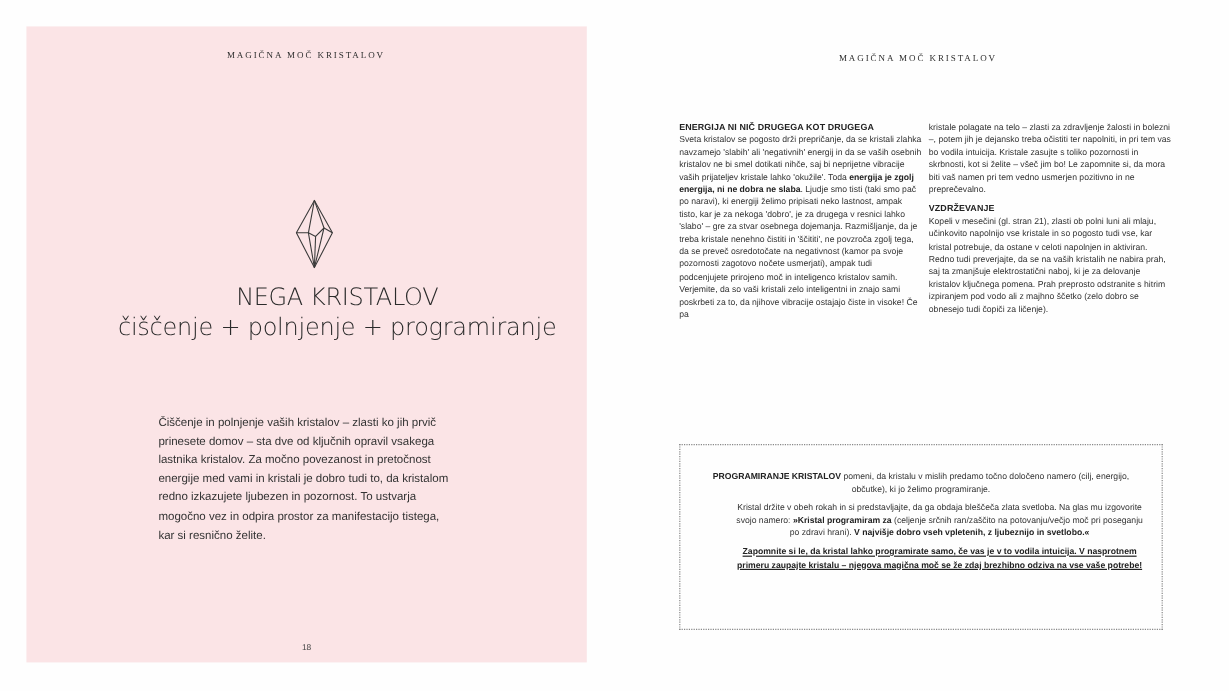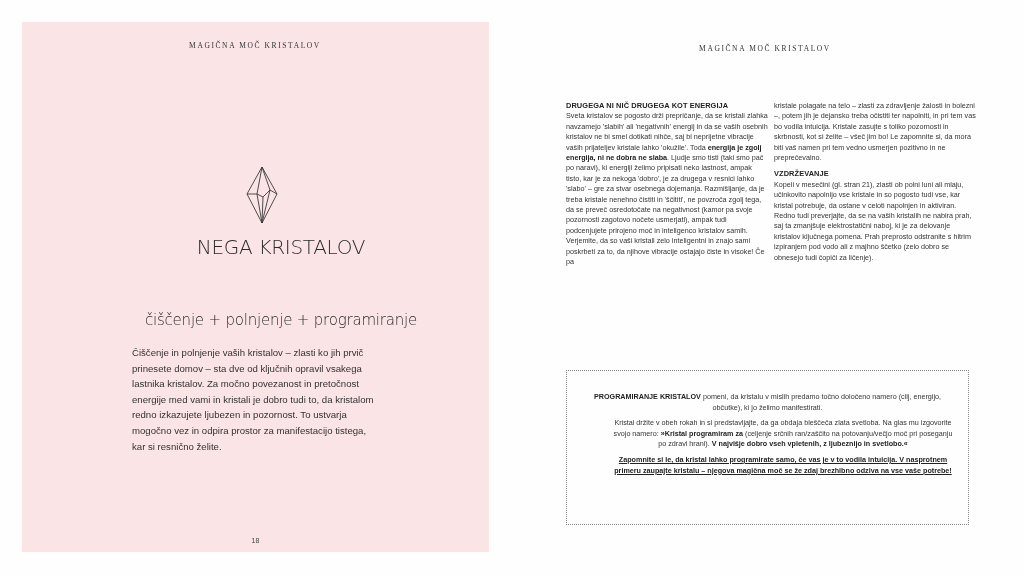--- a/index.html
+++ b/index.html
@@ -17,21 +17,21 @@
     }
     .left-page .running-head { left: 83px; top: 19px; }
     .right-head { left: 615px; top: 44px; }
     .crystal { position: absolute; left: 222px; top: 143px; width: 36px; height: 60px; }
     .crystal svg { width: 100%; height: 100%; }
     .title {
       position: absolute; left: 0; top: 212px; width: 518px; text-align: center;
       font-family: "DejaVu Sans", sans-serif; font-weight: 300; color: #2b2b2b;
     }
     .title .t1 { font-size: 20px; line-height: 26px; letter-spacing: -0.3px; }
-    .title .t2 { font-size: 15px; line-height: 24px; letter-spacing: -0.2px; margin-top: 48px; }
+    .title .t2 { font-size: 20px; line-height: 24px; letter-spacing: -0.2px; }
     .intro {
       position: absolute; left: 110px; top: 323px; width: 250px; text-align: left;
       font-size: 9.6px; line-height: 15.6px; color: #333;
     }
     .page-num { position: absolute; left: 0; width: 467px; top: 515px; text-align: center; font-size: 7px; color: #444; }
 
     .col { position: absolute; top: 101px; width: 200px; font-size: 7.2px; line-height: 10.4px; color: #333; }
     .col1 { left: 566px; width: 202px; }
     .col2 { left: 774px; width: 204px; }
     .col p { margin: 0; }
@@ -67,27 +67,27 @@
     <div class="t1">NEGA KRISTALOV</div>
     <div class="t2">čiščenje + polnjenje + programiranje</div>
   </div>
   <div class="intro">Čiščenje in polnjenje vaših kristalov – zlasti ko jih prvič prinesete domov – sta dve od ključnih opravil vsakega lastnika kristalov. Za močno povezanost in pretočnost energije med vami in kristali je dobro tudi to, da kristalom redno izkazujete ljubezen in pozornost. To ustvarja mogočno vez in odpira prostor za manifestacijo tistega, kar si resnično želite.</div>
   <div class="page-num">18</div>
 </div>
 
 <div class="running-head right-head">MAGIČNA MOČ KRISTALOV</div>
 
 <div class="col col1">
-  <div class="heading">DRUGEGA NI NIČ DRUGEGA KOT ENERGIJA</div>
+  <div class="heading">ENERGIJA NI NIČ DRUGEGA KOT DRUGEGA</div>
   <p><span>Sveta kristalov se pogosto drži prepričanje, da se kristali zlahka navzamejo 'slabih' ali 'negativnih' energij in da se vaših osebnih kristalov ne bi smel dotikati nihče, saj bi neprijetne vibracije vaših prijateljev kristale lahko 'okužile'. Toda </span><b>energija je zgolj energija, ni ne dobra ne slaba</b><span>. Ljudje smo tisti (taki smo pač po naravi), ki energiji želimo pripisati neko lastnost, ampak tisto, kar je za nekoga 'dobro', je za drugega v resnici lahko 'slabo' – gre za stvar osebnega dojemanja. Razmišljanje, da je treba kristale nenehno čistiti in 'ščititi', ne povzroča zgolj tega, da se preveč osredotočate na negativnost (kamor pa svoje pozornosti zagotovo nočete usmerjati), ampak tudi podcenjujete prirojeno moč in inteligenco kristalov samih. Verjemite, da so vaši kristali zelo inteligentni in znajo sami poskrbeti za to, da njihove vibracije ostajajo čiste in visoke! Če pa</span></p>
 </div>
 
 <div class="col col2">
   <p>kristale polagate na telo – zlasti za zdravljenje žalosti in bolezni –, potem jih je dejansko treba očistiti ter napolniti, in pri tem vas bo vodila intuicija. Kristale zasujte s toliko pozornosti in skrbnosti, kot si želite – všeč jim bo! Le zapomnite si, da mora biti vaš namen pri tem vedno usmerjen pozitivno in ne preprečevalno.</p>
   <div class="heading">VZDRŽEVANJE</div>
   <p>Kopeli v mesečini (gl. stran 21), zlasti ob polni luni ali mlaju, učinkovito napolnijo vse kristale in so pogosto tudi vse, kar kristal potrebuje, da ostane v celoti napolnjen in aktiviran. Redno tudi preverjajte, da se na vaših kristalih ne nabira prah, saj ta zmanjšuje elektrostatični naboj, ki je za delovanje kristalov ključnega pomena. Prah preprosto odstranite s hitrim izpiranjem pod vodo ali z majhno ščetko (zelo dobro se obnesejo tudi čopiči za ličenje).</p>
 </div>
 
 <div class="box">
-  <p class="b1"><b>PROGRAMIRANJE KRISTALOV</b><span> pomeni, da kristalu v mislih predamo točno določeno namero (cilj, energijo, občutke), ki jo želimo manifestirati.</span></p>
+  <p class="b1"><b>PROGRAMIRANJE KRISTALOV</b><span> pomeni, da kristalu v mislih predamo točno določeno namero (cilj, energijo, občutke), ki jo želimo programiranje.</span></p>
   <p class="b2"><span>Kristal držite v obeh rokah in si predstavljajte, da ga obdaja bleščeča zlata svetloba. Na glas mu izgovorite svojo namero: </span><b>»Kristal programiram za</b><span> (celjenje srčnih ran/zaščito na potovanju/večjo moč pri poseganju po zdravi hrani). </span><b>V najvišje dobro vseh vpletenih, z ljubeznijo in svetlobo.«</b></p>
   <p class="b3">Zapomnite si le, da kristal lahko programirate samo, če vas je v to vodila intuicija. V nasprotnem primeru zaupajte kristalu – njegova magična moč se že zdaj brezhibno odziva na vse vaše potrebe!</p>
 </div>
 
 </body></html>

